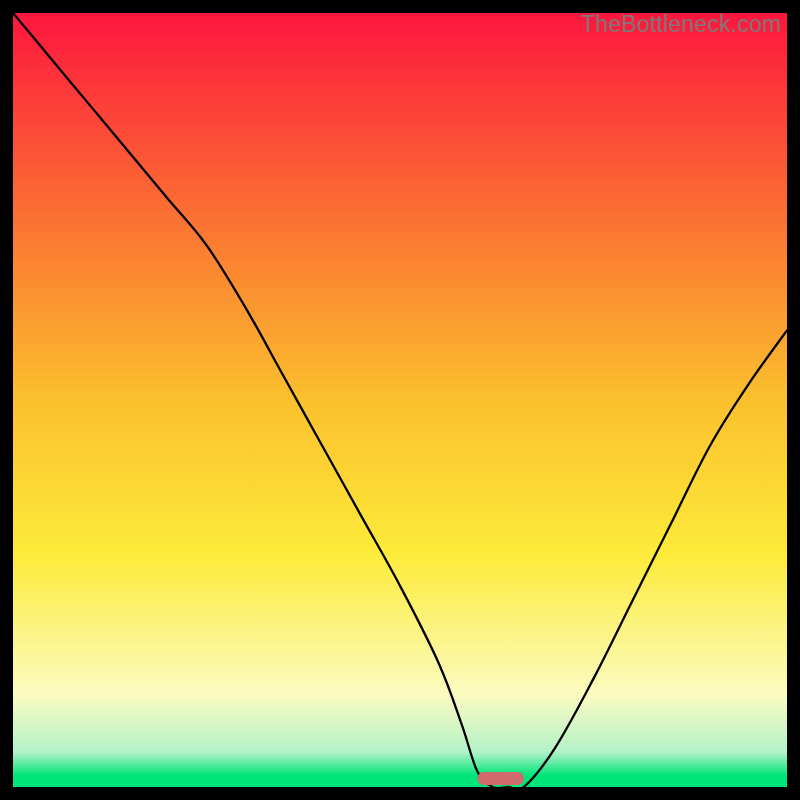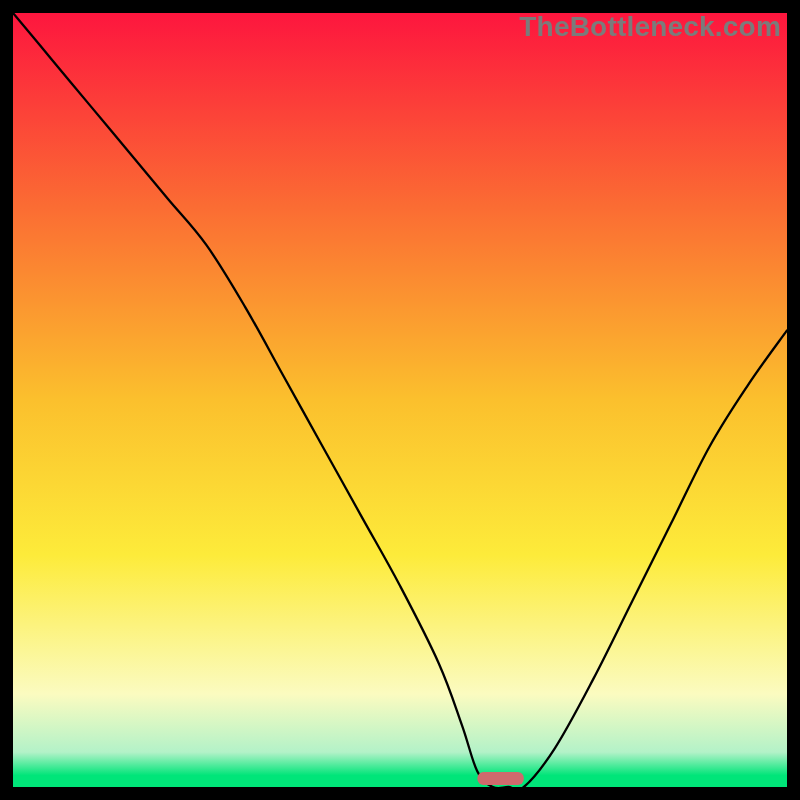--- a/index.html
+++ b/index.html
@@ -24,22 +24,22 @@
     left: 0;
     top: 0;
     width: 774px;
     height: 774px;
   }
   .watermark {
     position: absolute;
     top: -2px;
     right: 6px;
     color: #7b7b7b;
-    font-size: 28px;
-    font-weight: 700;
+    font-size: 23px;
+    font-weight: 400;
     letter-spacing: 0.2px;
     user-select: none;
   }
   svg { display: block; }
 </style>
 </head>
 <body>
 
 <div class="frame">
 

